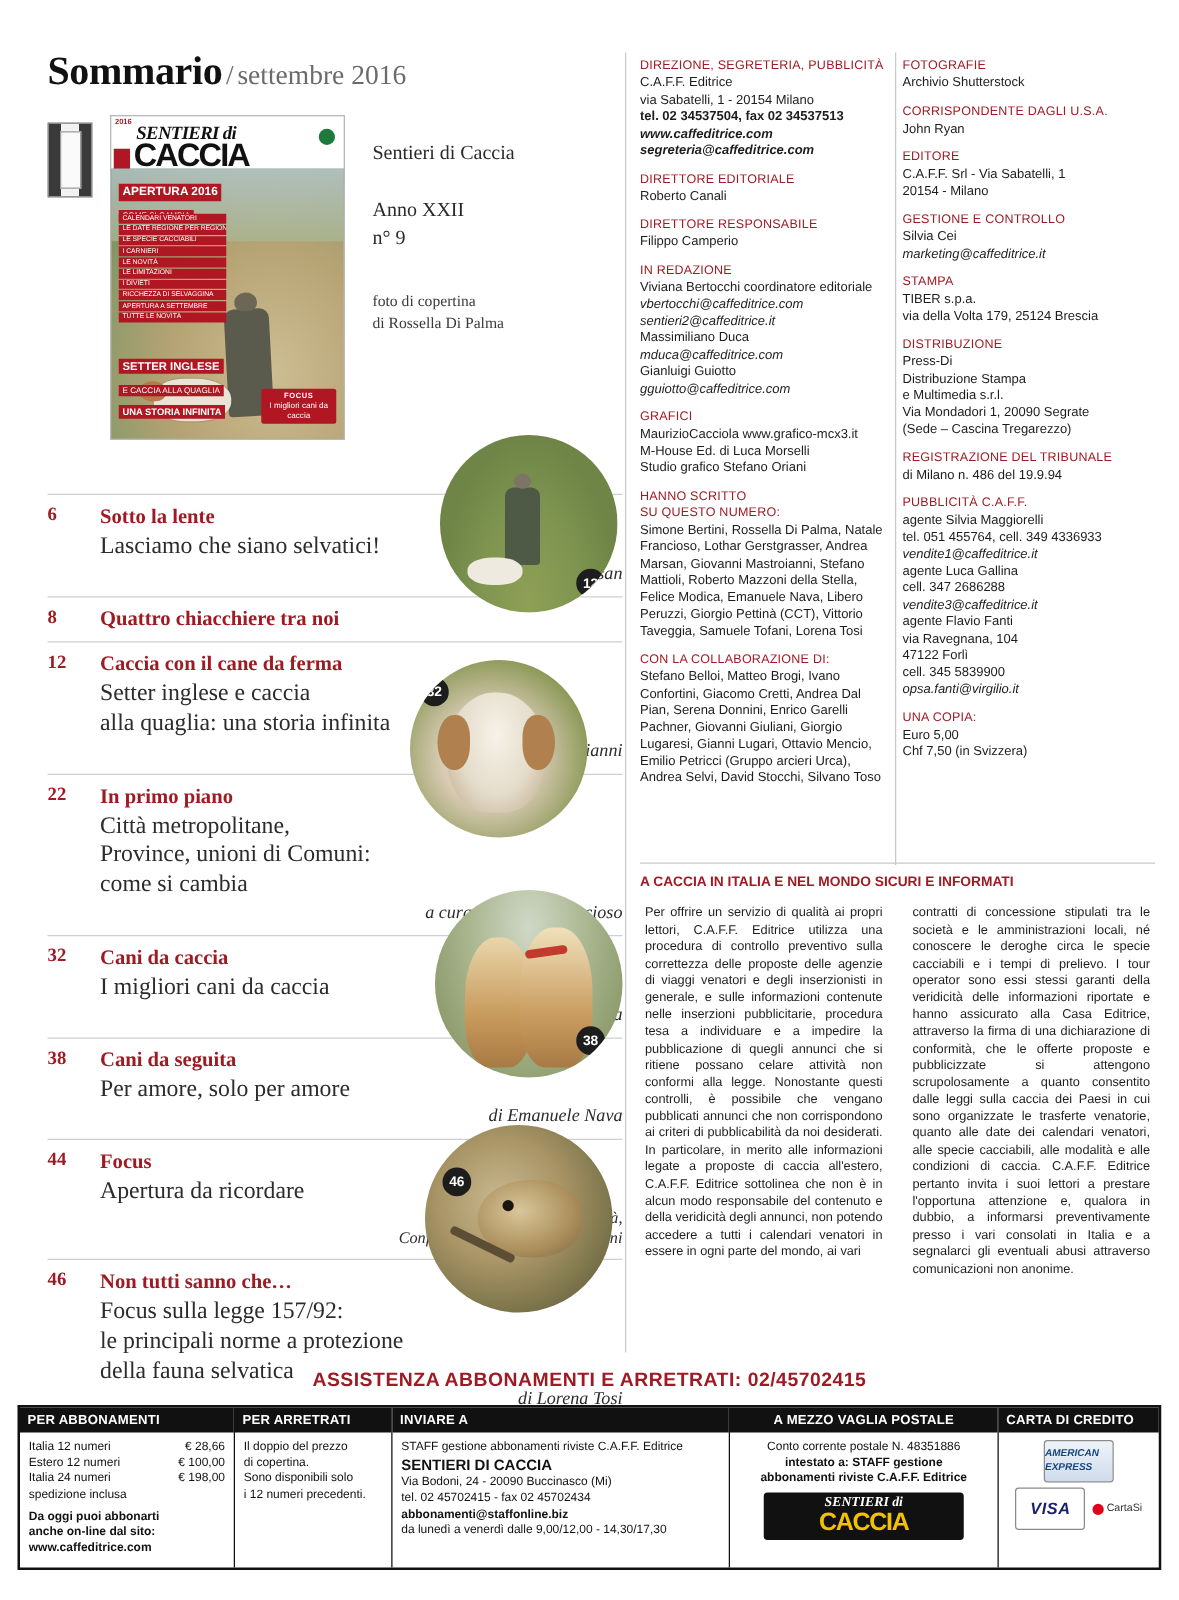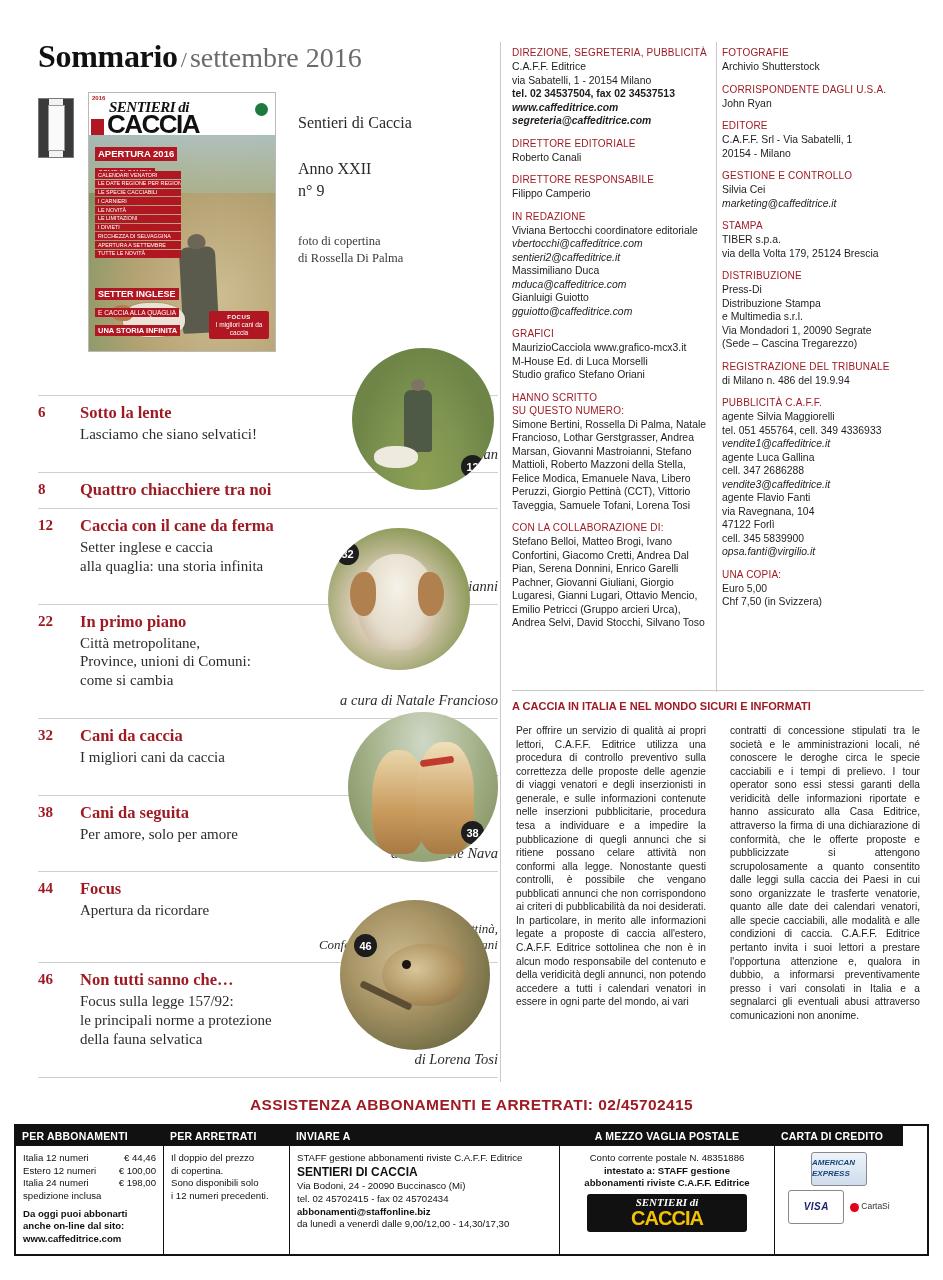--- a/index.html
+++ b/index.html
@@ -37,21 +37,21 @@
     letter-spacing: -0.3px;
   }
   .masthead .slash {
     font-family: "Liberation Serif", serif;
     font-size: 22px;
     color: #6b6b6b;
     margin-left: 3px;
   }
   .masthead .date {
     font-family: "Liberation Serif", serif;
-    font-size: 28px;
+    font-size: 22px;
     color: #6b6b6b;
     margin-left: 3px;
   }
 
   
   .left-col {
     position: absolute;
     left: 38px;
     top: 92px;
     width: 450px;
@@ -318,21 +318,21 @@
     font-family: "Liberation Serif", serif;
   }
   .toc-title {
     color: #9e1b24;
     font-weight: bold;
     font-size: 16.5px;
     line-height: 1.2;
   }
   .toc-desc {
     color: #2c2c2c;
-    font-size: 15px;
+    font-size: 19px;
     line-height: 1.25;
     margin-top: 2px;
   }
   .toc-author {
     font-style: italic;
     font-size: 14.5px;
     color: #2c2c2c;
     text-align: right;
     margin-top: 1px;
     line-height: 1.25;
@@ -579,21 +579,21 @@
   }
   .cc-row { display: flex; align-items: center; gap: 6px; }
   .cc-visa {
     width: 54px; height: 32px;
     border: 1px solid #8a8a8a;
     border-radius: 3px;
     background: #fff;
     color: #1a1f71;
     font-weight: bold;
     font-style: italic;
-    font-size: 10px;
+    font-size: 13px;
     display: flex; align-items: center; justify-content: center;
     letter-spacing: 0.5px;
   }
   .cc-cartasi { font-size: 8.5px; color: #333; display: flex; align-items: center; gap: 2px; }
   .cc-dot { width: 9px; height: 9px; border-radius: 50%; background: #e2001a; display: inline-block; }
 
   .sc-logo {
     margin: 4px auto 0 auto;
     width: 160px;
     background: #111;
@@ -888,26 +888,26 @@
     <div class="notice-cols">
       <p>Per offrire un servizio di qualità ai propri lettori, C.A.F.F. Editrice utilizza una procedura di controllo preventivo sulla correttezza delle proposte delle agenzie di viaggi venatori e degli inserzionisti in generale, e sulle informazioni contenute nelle inserzioni pubblicitarie, procedura tesa a individuare e a impedire la pubblicazione di quegli annunci che si ritiene possano celare attività non conformi alla legge. Nonostante questi controlli, è possibile che vengano pubblicati annunci che non corrispondono ai criteri di pubblicabilità da noi desiderati. In particolare, in merito alle informazioni legate a proposte di caccia all'estero, C.A.F.F. Editrice sottolinea che non è in alcun modo responsabile del contenuto e della veridicità degli annunci, non potendo accedere a tutti i calendari venatori in essere in ogni parte del mondo, ai vari</p>
       <p>contratti di concessione stipulati tra le società e le amministrazioni locali, né conoscere le deroghe circa le specie cacciabili e i tempi di prelievo. I tour operator sono essi stessi garanti della veridicità delle informazioni riportate e hanno assicurato alla Casa Editrice, attraverso la firma di una dichiarazione di conformità, che le offerte proposte e pubblicizzate si attengono scrupolosamente a quanto consentito dalle leggi sulla caccia dei Paesi in cui sono organizzate le trasferte venatorie, quanto alle date dei calendari venatori, alle specie cacciabili, alle modalità e alle condizioni di caccia. C.A.F.F. Editrice pertanto invita i suoi lettori a prestare l'opportuna attenzione e, qualora in dubbio, a informarsi preventivamente presso i vari consolati in Italia e a segnalarci gli eventuali abusi attraverso comunicazioni non anonime.</p>
     </div>
   </div>
 
   <div class="assist">ASSISTENZA ABBONAMENTI E ARRETRATI: 02/45702415</div>
 
   <div class="subs">
 
-    <div class="cell" style="width:148px">
+    <div class="cell" style="width:172px">
       <div class="hd">PER ABBONAMENTI</div>
       <div class="bd">
         <div class="price-row">
           <span class="lbl">Italia 12 numeri</span>
-          <span class="val">€   44,46</span>
+          <span class="val">€   28,66</span>
         </div>
         <div class="price-row">
           <span class="lbl">Estero 12 numeri</span>
           <span class="val">€  100,00</span>
         </div>
         <div class="price-row">
           <span class="lbl">Italia 24 numeri</span>
           <span class="val">€  198,00</span>
         </div>
         <div>spedizione inclusa</div>

